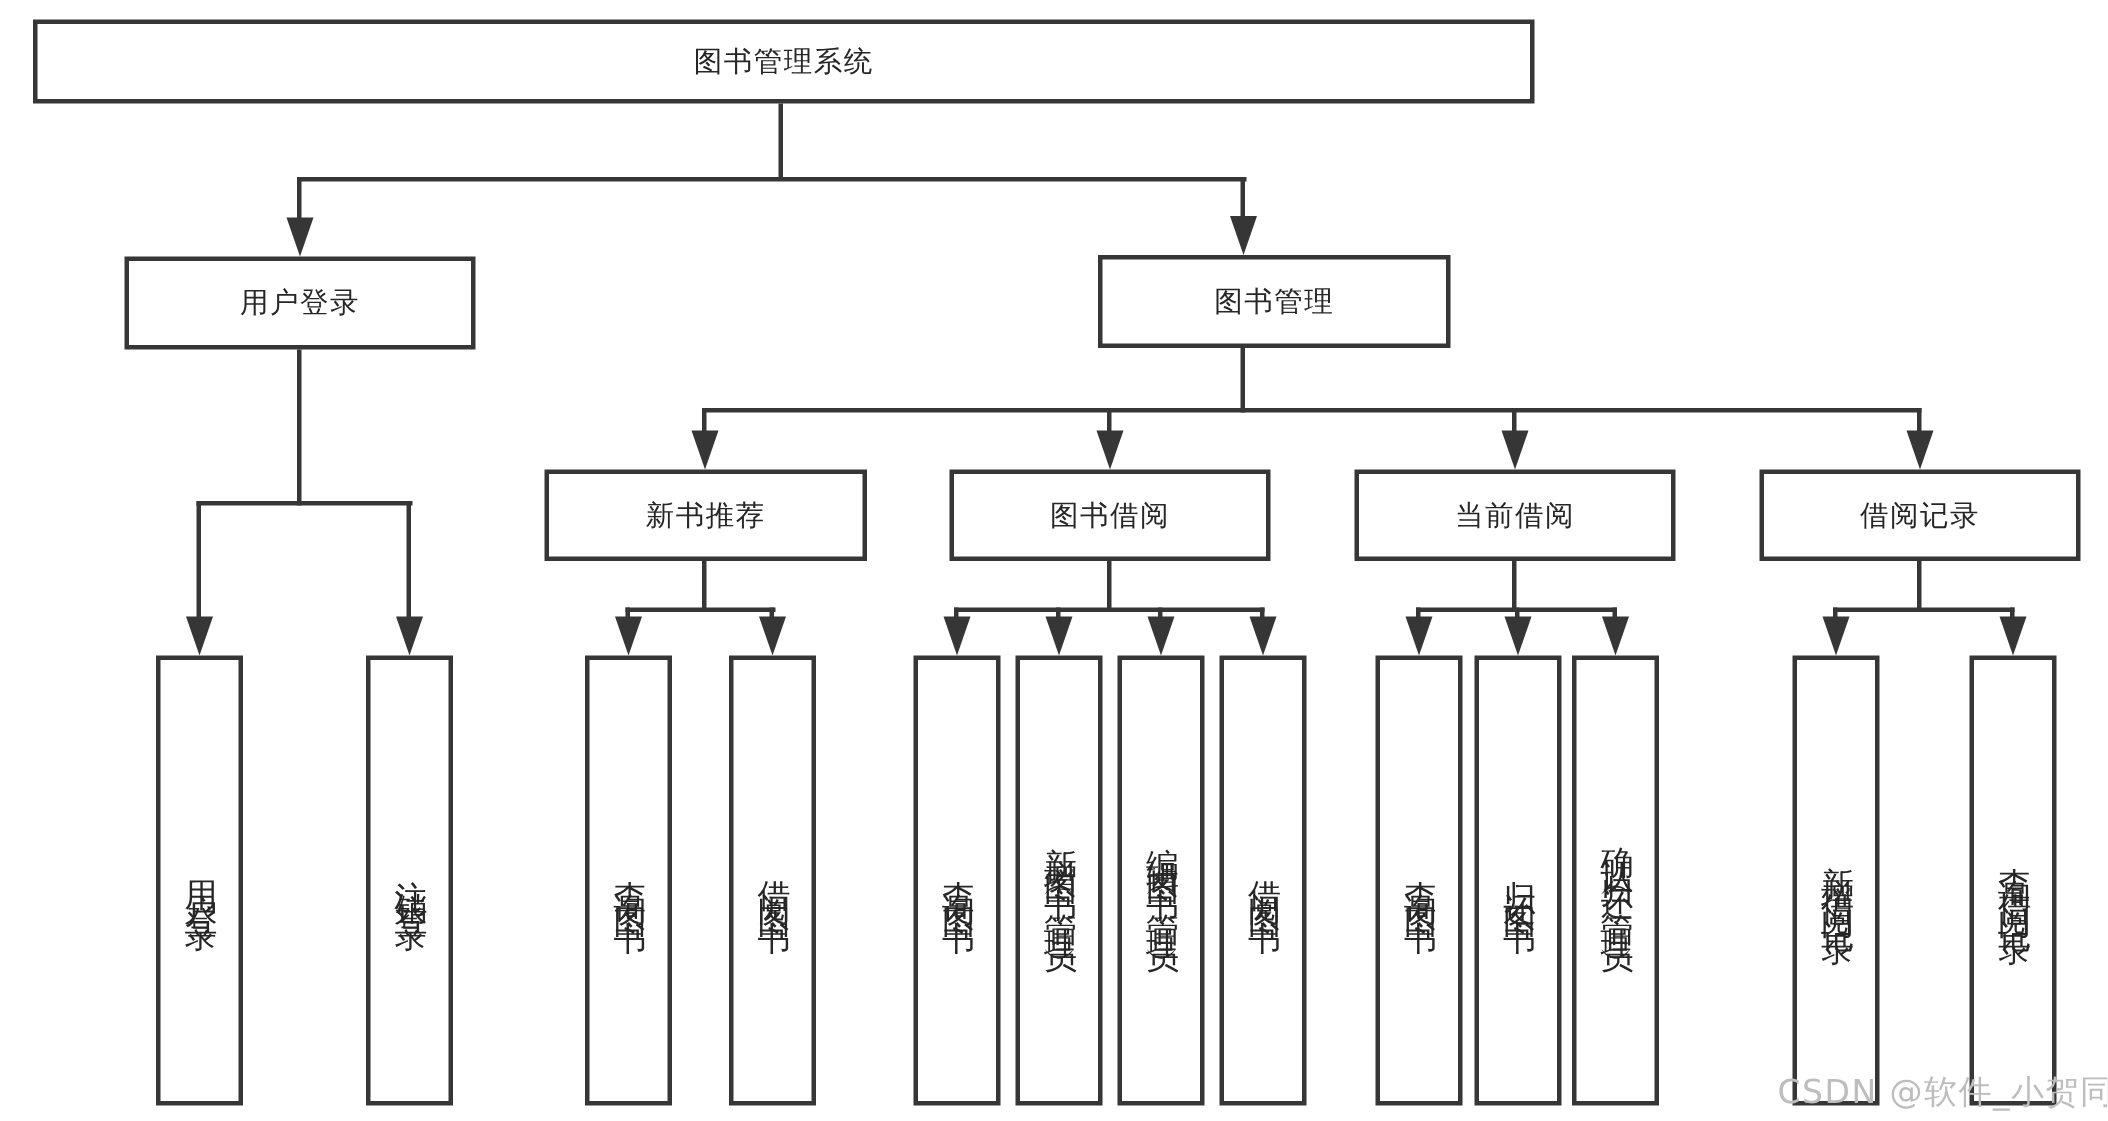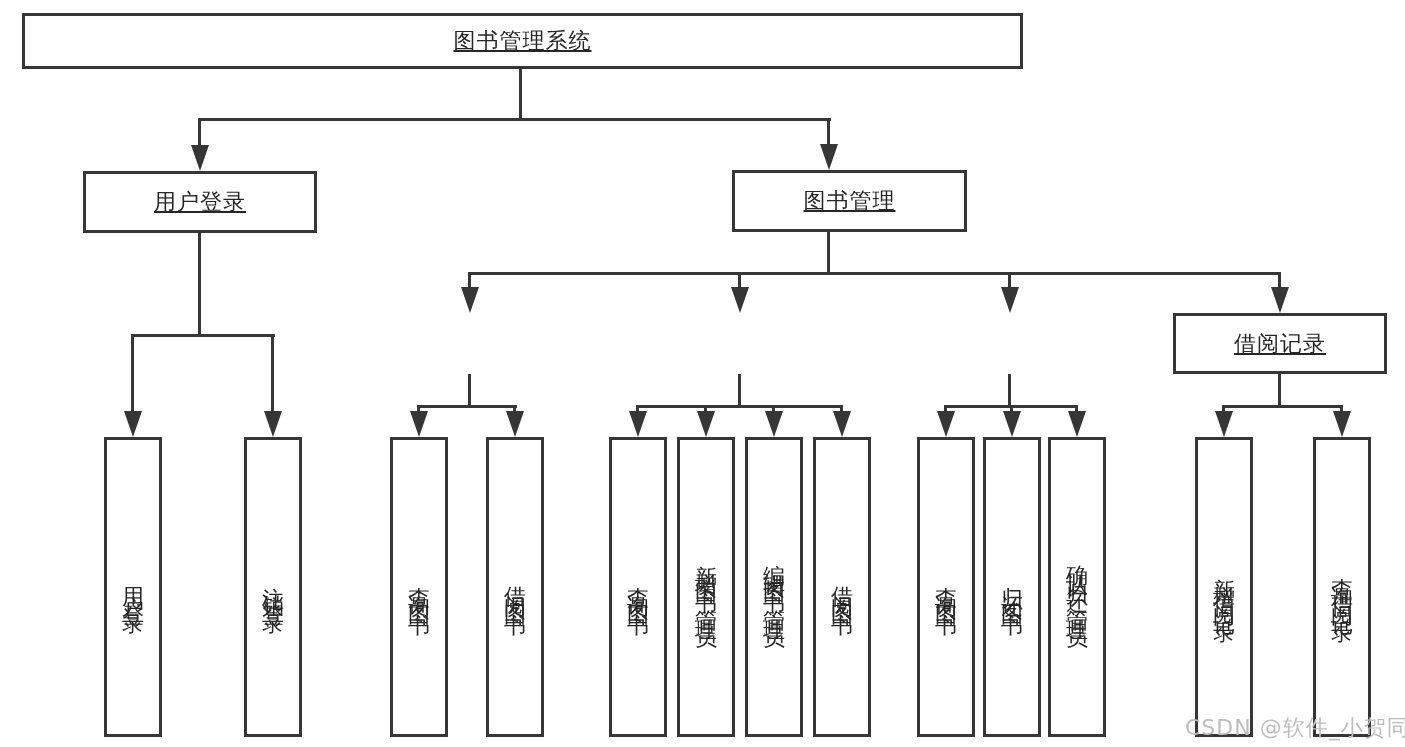--- a/index.html
+++ b/index.html
@@ -7,21 +7,21 @@
   .canvas {
     position:relative; width:1405px; height:747px;
     background:#ffffff; overflow:hidden; color:#222;
   }
   .node {
     position:absolute; box-sizing:border-box;
     border:3px solid #363636; background:#ffffff;
     display:flex; align-items:center; justify-content:center;
     color:#262626;
   }
-  .hnode { font-size:22px; letter-spacing:1px; white-space:nowrap;text-decoration:underline; }
+  .hnode { font-size:19px; letter-spacing:1px; white-space:nowrap; }
   .vnode {
     writing-mode:vertical-rl; font-size:22px; line-height:1;
     letter-spacing:9px; white-space:nowrap;
   }
   .vl { position:absolute; width:3px; background:#363636; }
   .hl { position:absolute; height:3px; background:#363636; }
   .arr {
     position:absolute; width:0; height:0;
     border-left:9px solid transparent; border-right:9px solid transparent;
     border-top:26px solid #363636;
@@ -35,22 +35,25 @@
 <body>
 
 <div class="canvas">
 
   <div class="node hnode" style="left:22px; top:13px; width:1001px; height:56px;">图书管理系统</div>
 
   <div class="node hnode" style="left:83px; top:171px; width:234px; height:62px;">用户登录</div>
 
   <div class="node hnode" style="left:732px; top:170px; width:235px; height:62px;">图书管理</div>
 
+  <div class="node hnode" style="left:363px; top:313px; width:215px; height:61px;">新书推荐</div>
 
+  <div class="node hnode" style="left:633px; top:313px; width:214px; height:61px;">图书借阅</div>
 
+  <div class="node hnode" style="left:903px; top:313px; width:214px; height:61px;">当前借阅</div>
 
   <div class="node hnode" style="left:1173px; top:313px; width:214px; height:61px;">借阅记录</div>
 
   <div class="node vnode" style="left:104px; top:437px; width:58px; height:300px;">用户登录</div>
   <div class="node vnode" style="left:244px; top:437px; width:58px; height:300px;">注销登录</div>
 
   <div class="node vnode" style="left:390px; top:437px; width:58px; height:300px;">查询图书</div>
   <div class="node vnode" style="left:486px; top:437px; width:58px; height:300px;">借阅图书</div>
 
   <div class="node vnode" style="left:609px; top:437px; width:58px; height:300px;">查询图书</div>

